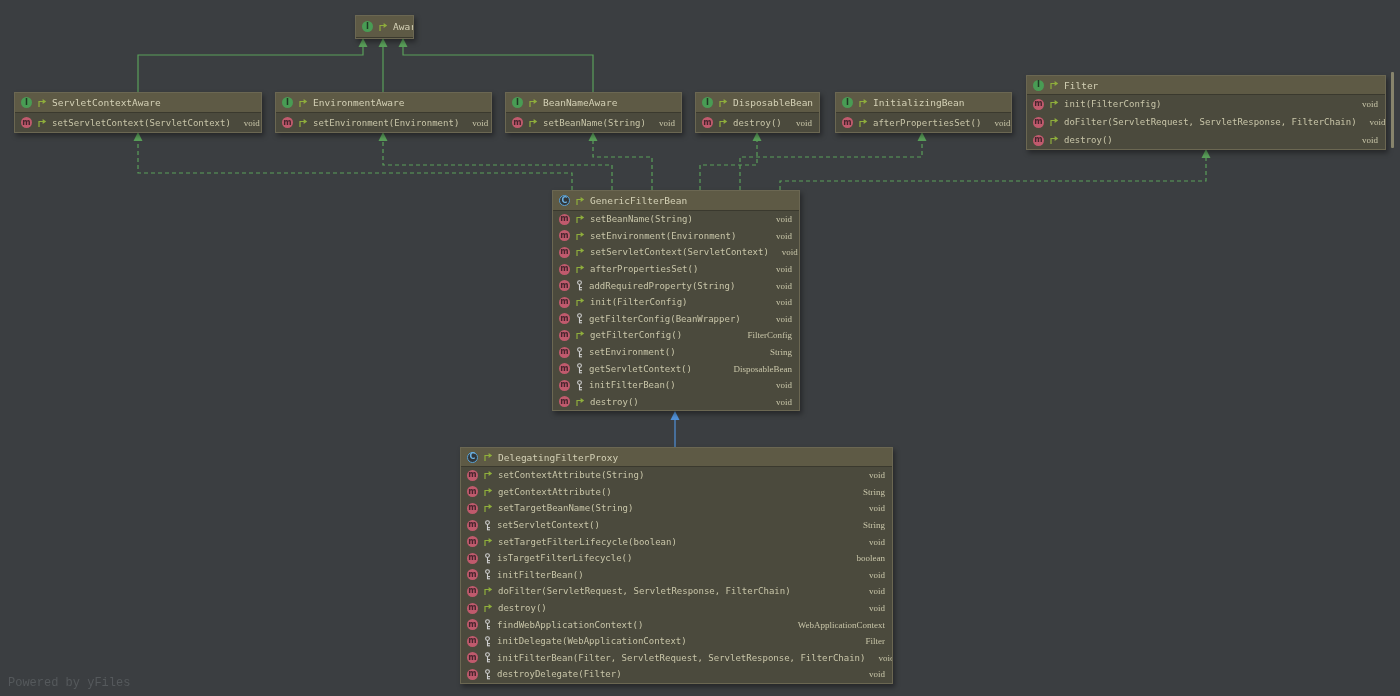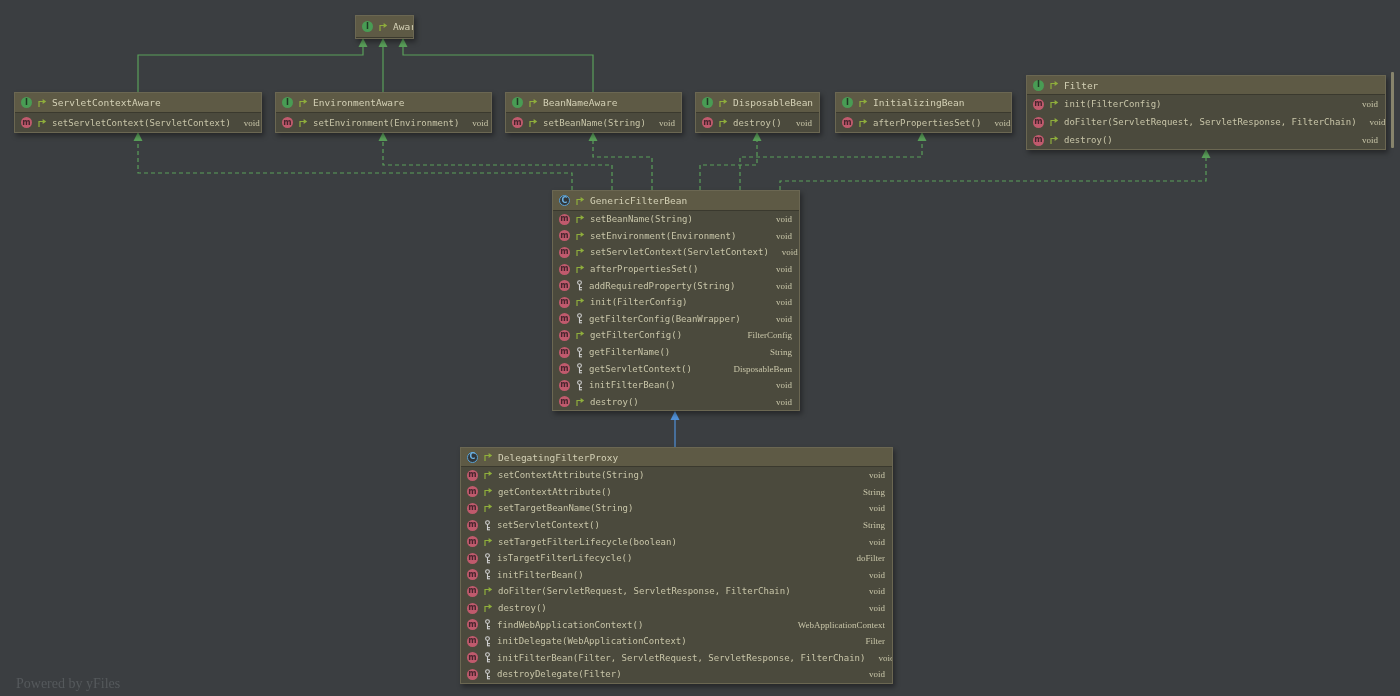--- a/index.html
+++ b/index.html
@@ -36,23 +36,23 @@
     width:11px;height:11px;border-radius:50%;
     display:flex;align-items:center;justify-content:center;
     font-size:8px;line-height:1;font-weight:bold;flex:0 0 auto;
     font-family:"DejaVu Sans","Liberation Sans",sans-serif;
   }
   .icon-interface{background:#499c54;color:#1f3a24;}
   .icon-class{background:#313639;border:1px solid #57a0d4;color:#6eb2e2;box-sizing:border-box;}
   .icon-method{background:#c05a6d;color:#47242d;}
   .mod-icon{flex:0 0 auto;display:flex;align-items:center;}
   #watermark{
-    position:absolute;left:16px;top:676px;
-    font-family:Liberation Serif, serif;
-    font-size:14px;color:#55595c;
+    position:absolute;left:8px;top:676px;
+    font-family:Liberation Mono, monospace;
+    font-size:12px;color:#55595c;
   }
   #right-scroll-thumb{
     position:absolute;left:1391px;top:72px;width:3px;height:76px;
     background:#87846c;border-radius:1px;
   }
 </style>
 </head>
 <body>
 
 <div id="diagram">
@@ -357,21 +357,21 @@
       <div class="member" style="height: 16.6px;">
         <span class="icon-circle icon-method">m</span>
         <span class="mod-icon">
           <svg width="9" height="11" viewBox="0 0 9 11">
             <circle cx="4.5" cy="2.6" r="1.9" fill="none" stroke="#cfcfcf" stroke-width="1.1"></circle>
             <line x1="4.5" y1="4.5" x2="4.5" y2="10.2" stroke="#cfcfcf" stroke-width="1.1"></line>
             <line x1="4.5" y1="7.6" x2="7" y2="7.6" stroke="#cfcfcf" stroke-width="1.1"></line>
             <line x1="4.5" y1="9.8" x2="7" y2="9.8" stroke="#cfcfcf" stroke-width="1.1"></line>
           </svg>
         </span>
-        <span>getFilterName()</span>
+        <span>setEnvironment()</span>
         <span class="ret">String</span>
       </div>
       <div class="member" style="height: 16.6px;">
         <span class="icon-circle icon-method">m</span>
         <span class="mod-icon">
           <svg width="9" height="11" viewBox="0 0 9 11">
             <circle cx="4.5" cy="2.6" r="1.9" fill="none" stroke="#cfcfcf" stroke-width="1.1"></circle>
             <line x1="4.5" y1="4.5" x2="4.5" y2="10.2" stroke="#cfcfcf" stroke-width="1.1"></line>
             <line x1="4.5" y1="7.6" x2="7" y2="7.6" stroke="#cfcfcf" stroke-width="1.1"></line>
             <line x1="4.5" y1="9.8" x2="7" y2="9.8" stroke="#cfcfcf" stroke-width="1.1"></line>
@@ -477,21 +477,21 @@
         <span class="icon-circle icon-method">m</span>
         <span class="mod-icon">
           <svg width="9" height="11" viewBox="0 0 9 11">
             <circle cx="4.5" cy="2.6" r="1.9" fill="none" stroke="#cfcfcf" stroke-width="1.1"></circle>
             <line x1="4.5" y1="4.5" x2="4.5" y2="10.2" stroke="#cfcfcf" stroke-width="1.1"></line>
             <line x1="4.5" y1="7.6" x2="7" y2="7.6" stroke="#cfcfcf" stroke-width="1.1"></line>
             <line x1="4.5" y1="9.8" x2="7" y2="9.8" stroke="#cfcfcf" stroke-width="1.1"></line>
           </svg>
         </span>
         <span>isTargetFilterLifecycle()</span>
-        <span class="ret">doFilter</span>
+        <span class="ret">boolean</span>
       </div>
       <div class="member" style="height: 16.6px;">
         <span class="icon-circle icon-method">m</span>
         <span class="mod-icon">
           <svg width="9" height="11" viewBox="0 0 9 11">
             <circle cx="4.5" cy="2.6" r="1.9" fill="none" stroke="#cfcfcf" stroke-width="1.1"></circle>
             <line x1="4.5" y1="4.5" x2="4.5" y2="10.2" stroke="#cfcfcf" stroke-width="1.1"></line>
             <line x1="4.5" y1="7.6" x2="7" y2="7.6" stroke="#cfcfcf" stroke-width="1.1"></line>
             <line x1="4.5" y1="9.8" x2="7" y2="9.8" stroke="#cfcfcf" stroke-width="1.1"></line>
           </svg>

